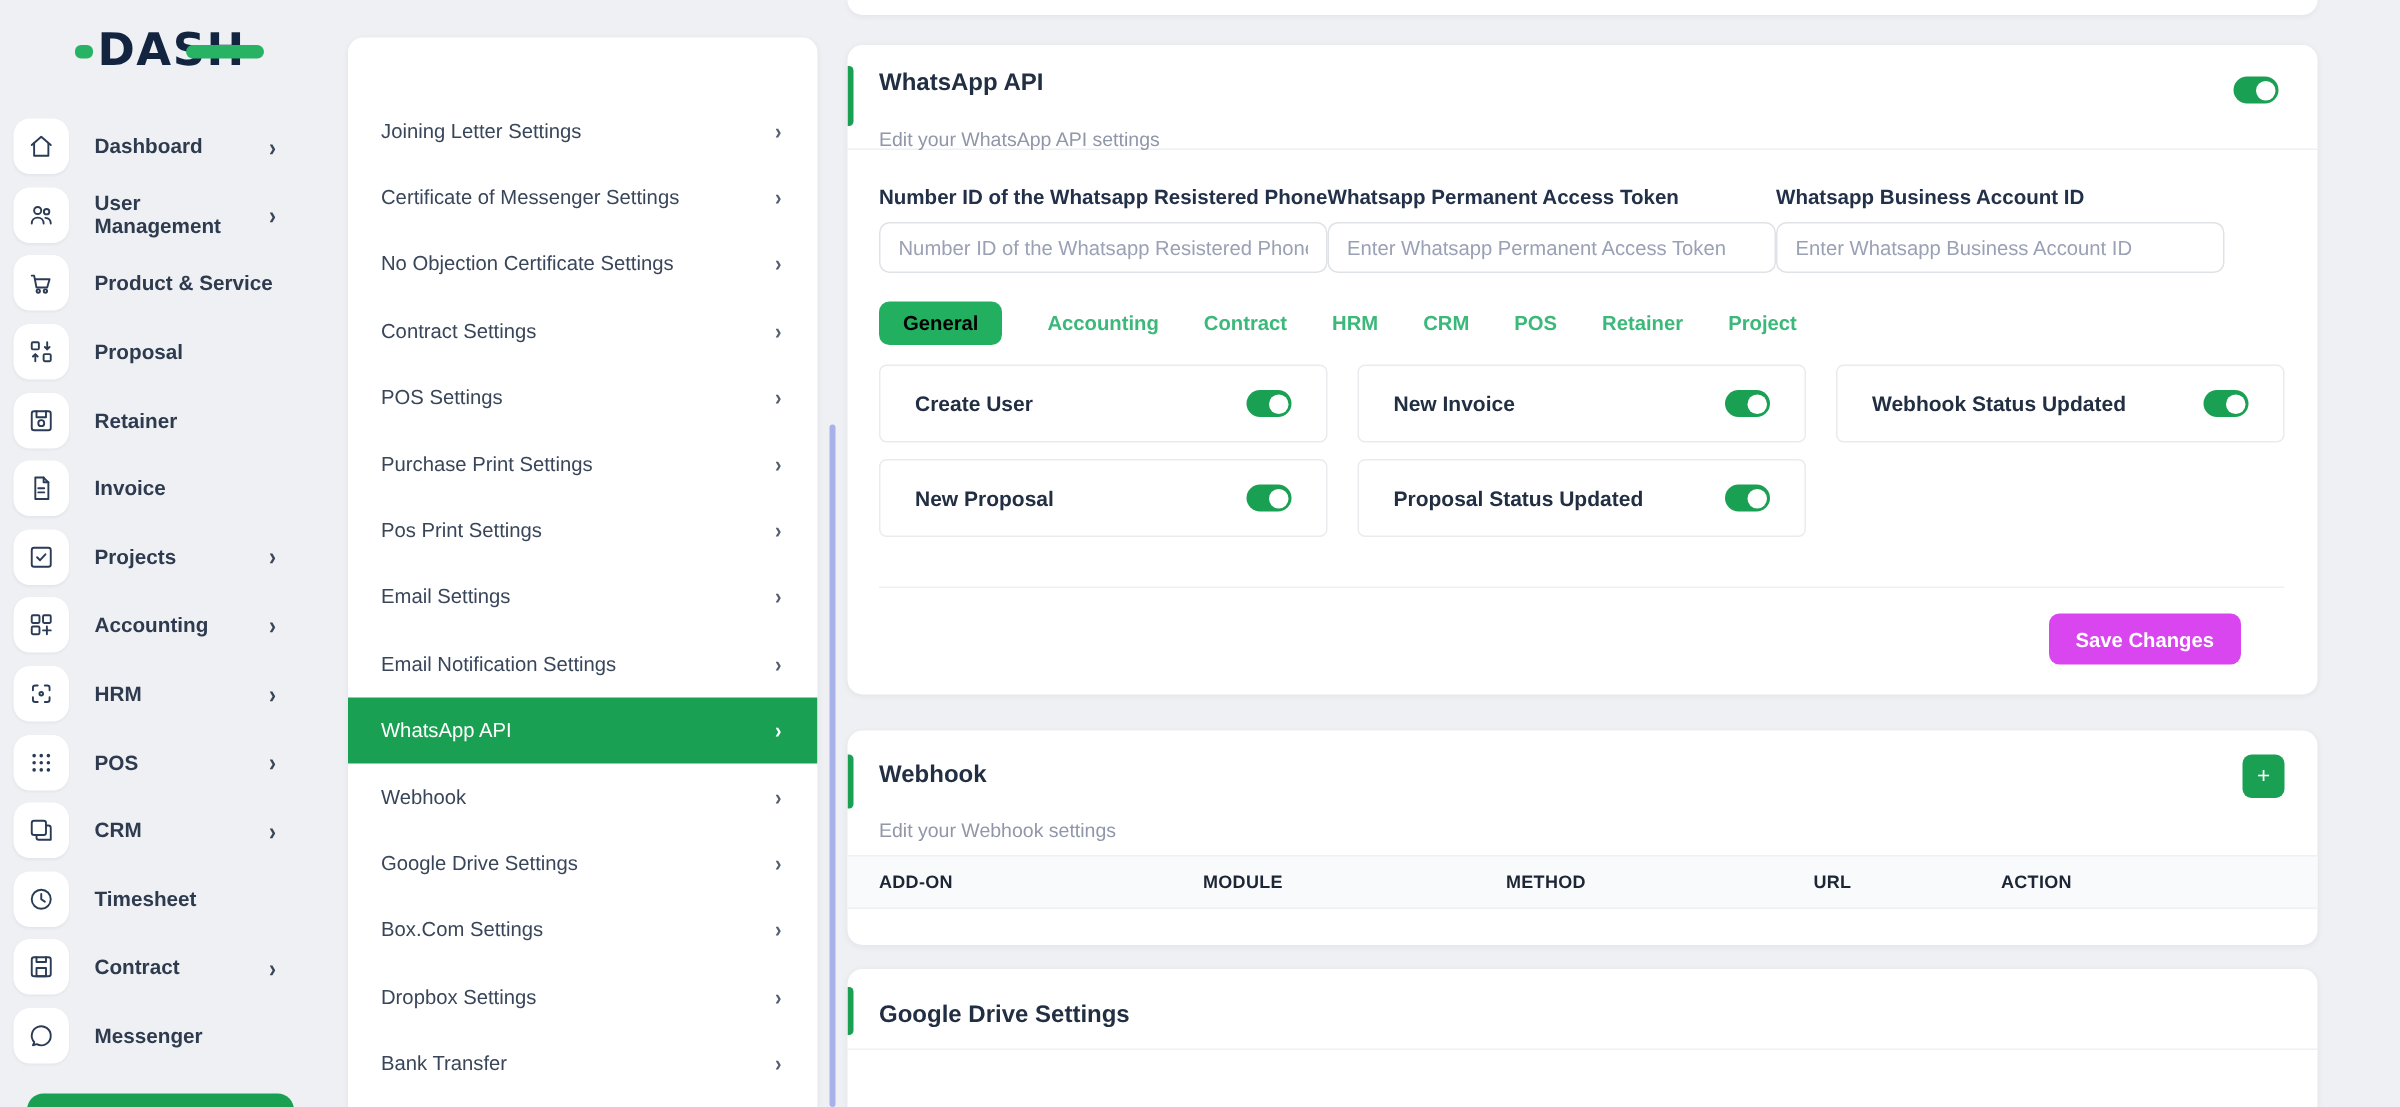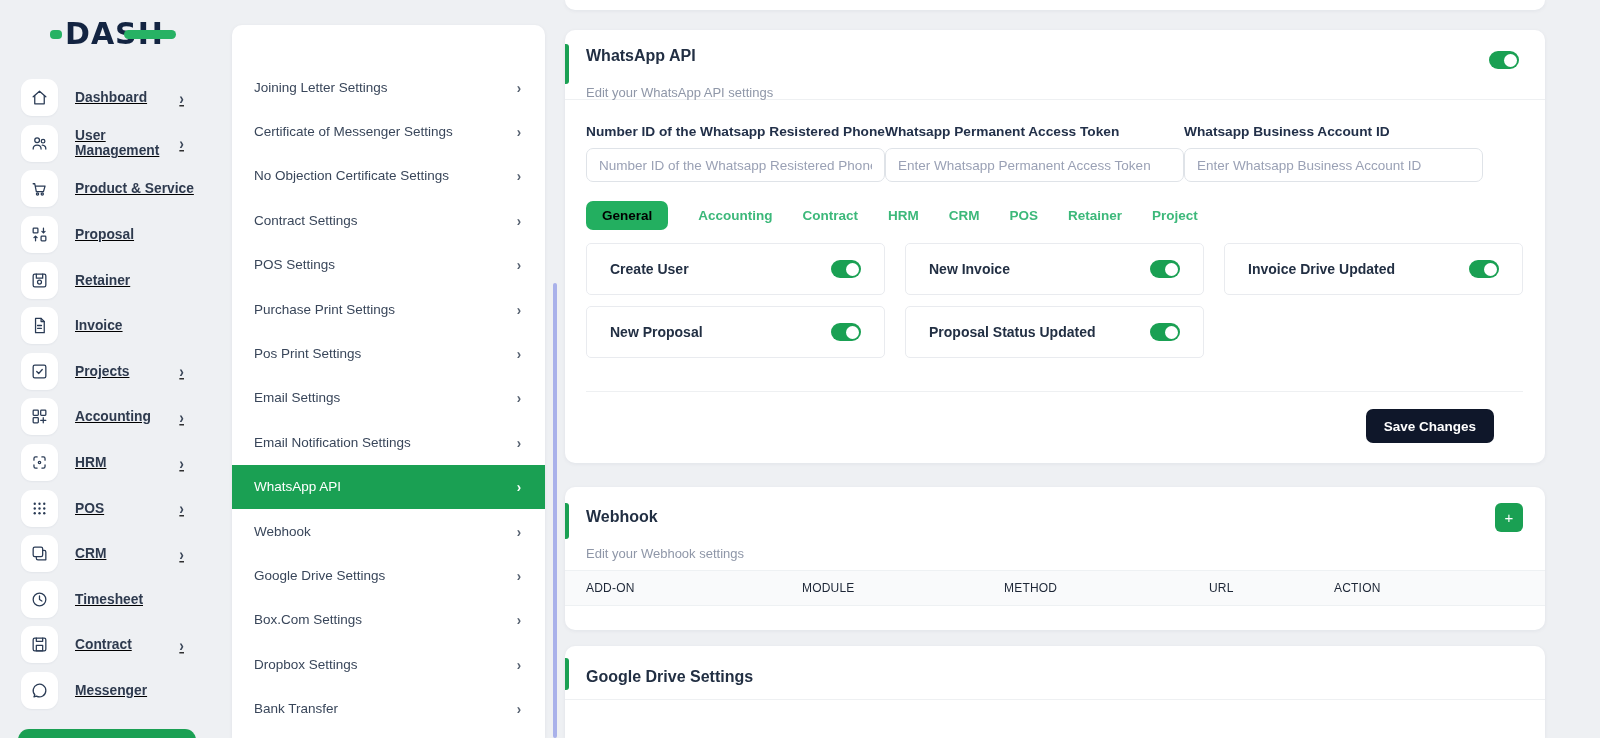--- a/index.html
+++ b/index.html
@@ -7,21 +7,21 @@
   body { font-family:"Liberation Sans", sans-serif; background:#eef0f3; overflow:hidden; }
   .app { position:relative; width:1600px; height:738px; background:#eef0f3; }
 
   
   .left-sidebar { position:absolute; left:0; top:0; width:212px; height:738px; }
   .logo { position:absolute; left:50px; top:14px; height:38px; display:flex; align-items:center; }
   .logo-dot { width:12px; height:9px; background:#27b264; border-radius:4px; margin-right:3px; margin-top:2px; }
   .logo-text { font-size:30px; font-weight:800; color:#132441; letter-spacing:1px; font-family:"DejaVu Sans", sans-serif; }
   .logo-dash { position:absolute; right:-18px; top:16px; width:52px; height:9px; background:#27b264; border-radius:5px; }
   .nav { position:absolute; left:0; top:75px; width:212px; }
-  .nav-item { height:45.6px; display:flex; align-items:center; padding-left:21px; cursor:pointer;text-decoration:underline; }
+  .nav-item { height:45.6px; display:flex; align-items:center; padding-left:9px; cursor:pointer; }
   .icon-tile { width:37px; height:37px; background:#ffffff; border-radius:11px; display:flex; align-items:center; justify-content:center; box-shadow:0 1px 2px rgba(20,40,70,.05); flex:0 0 37px; }
   .icon-tile svg { width:19px; height:19px; stroke:#2a3b55; stroke-width:1.6; fill:none; stroke-linecap:round; stroke-linejoin:round; }
   .nav-label { margin-left:17px; font-size:13.8px; font-weight:700; color:#2e3a4e; flex:1; }
   .nav-chev { margin-right:28px; color:#3a4658; font-size:14px; font-weight:700; transform:scaleY(1.2); }
   .bottom-pill { position:absolute; left:18px; top:729px; width:178px; height:22px; background:#1aa053; border-radius:13px; }
 
   
   .settings-panel { position:absolute; left:232px; top:25px; width:313px; height:713px; background:#ffffff; border-radius:10px 10px 0 0; box-shadow:0 1px 4px rgba(20,40,70,.06); padding-top:40px; overflow:hidden; }
   .set-item { height:44.4px; display:flex; align-items:center; padding:0 24px 0 22px; cursor:pointer; }
   .set-label { flex:1; font-size:13.5px; font-weight:500; color:#39465a; }
@@ -51,29 +51,29 @@
   .field-label { font-size:13.7px; font-weight:700; color:#223049; display:block; margin-bottom:9px; }
   .field input { width:100%; height:34px; border:1px solid #dfe3e8; border-radius:7px; padding:0 12px; font-size:13.5px; color:#3a4658; outline:none; font-family:"Liberation Sans", sans-serif; }
   .field input::placeholder { color:#9aa1b5; }
   .tabs { display:flex; align-items:center; gap:30px; margin:19px 0 13px; }
   .tab { font-size:13.5px; font-weight:600; color:#3cb87a; cursor:pointer; }
   .tab.active { background:#23af60; color:#000000; padding:7px 16px; border-radius:7px; }
   .toggle-cards { display:flex; flex-wrap:wrap; gap:11px 20px; width:937px; }
   .tcard { width:299px; height:52px; border:1px solid #e9ebef; border-radius:5px; display:flex; align-items:center; padding:0 23px; background:#fff; }
   .tcard-label { flex:1; font-size:14px; font-weight:700; color:#222f43; }
   .wa-footer { margin-top:33px; border-top:1px solid #eef0f2; padding:17px 29px 0 0; display:flex; justify-content:flex-end; }
-  .btn-save { background:#0f172a; color:#ffffff; font-size:13.5px; font-weight:600; border:none; border-radius:7px; height:34px; padding:0 18px; cursor:pointer; font-family:"Liberation Sans", sans-serif; }
+  .btn-save { background:#d946ef; color:#ffffff; font-size:13.5px; font-weight:600; border:none; border-radius:7px; height:34px; padding:0 18px; cursor:pointer; font-family:"Liberation Sans", sans-serif; }
 
   
   .wh-card { top:487px; height:143px; overflow:hidden; }
   .wh-header { position:relative; padding:21px 22px 0 21px; height:83px; }
   .wh-header .accent { top:16px; }
   .btn-add { position:absolute; right:22px; top:16px; width:28px; height:29px; background:#1aa053; color:#fff; border:none; border-radius:6px; font-size:15px; line-height:1; cursor:pointer; }
   .wh-band { height:36px; background:#f9fafb; border-top:1px solid #eef1f3; border-bottom:1px solid #eef1f3; display:flex; align-items:center; padding-left:21px; }
-  .wh-col { font-size:12px; font-weight:400; color:#1d2636; letter-spacing:.2px; }
+  .wh-col { font-size:12px; font-weight:700; color:#1d2636; letter-spacing:.2px; }
   .wh-col:nth-child(1){ width:216px; } .wh-col:nth-child(2){ width:202px; }
   .wh-col:nth-child(3){ width:205px; } .wh-col:nth-child(4){ width:125px; }
 
   
   .gd-card { top:646px; height:92px; border-radius:10px 10px 0 0; overflow:hidden; }
   .gd-header { position:relative; padding:22px 22px 0 21px; height:54px; border-bottom:1px solid #eef0f2; }
   .gd-header .accent { top:12px; height:32px; }
 </style>
 </head>
 <body>
@@ -365,21 +365,21 @@
               <span class="knob"></span>
             </span>
         </div>
         <div class="tcard">
           <span class="tcard-label">New Invoice</span>
           <span class="switch">
               <span class="knob"></span>
             </span>
         </div>
         <div class="tcard">
-          <span class="tcard-label">Invoice Drive Updated</span>
+          <span class="tcard-label">Webhook Status Updated</span>
           <span class="switch">
               <span class="knob"></span>
             </span>
         </div>
         <div class="tcard">
           <span class="tcard-label">New Proposal</span>
           <span class="switch">
               <span class="knob"></span>
             </span>
         </div>

